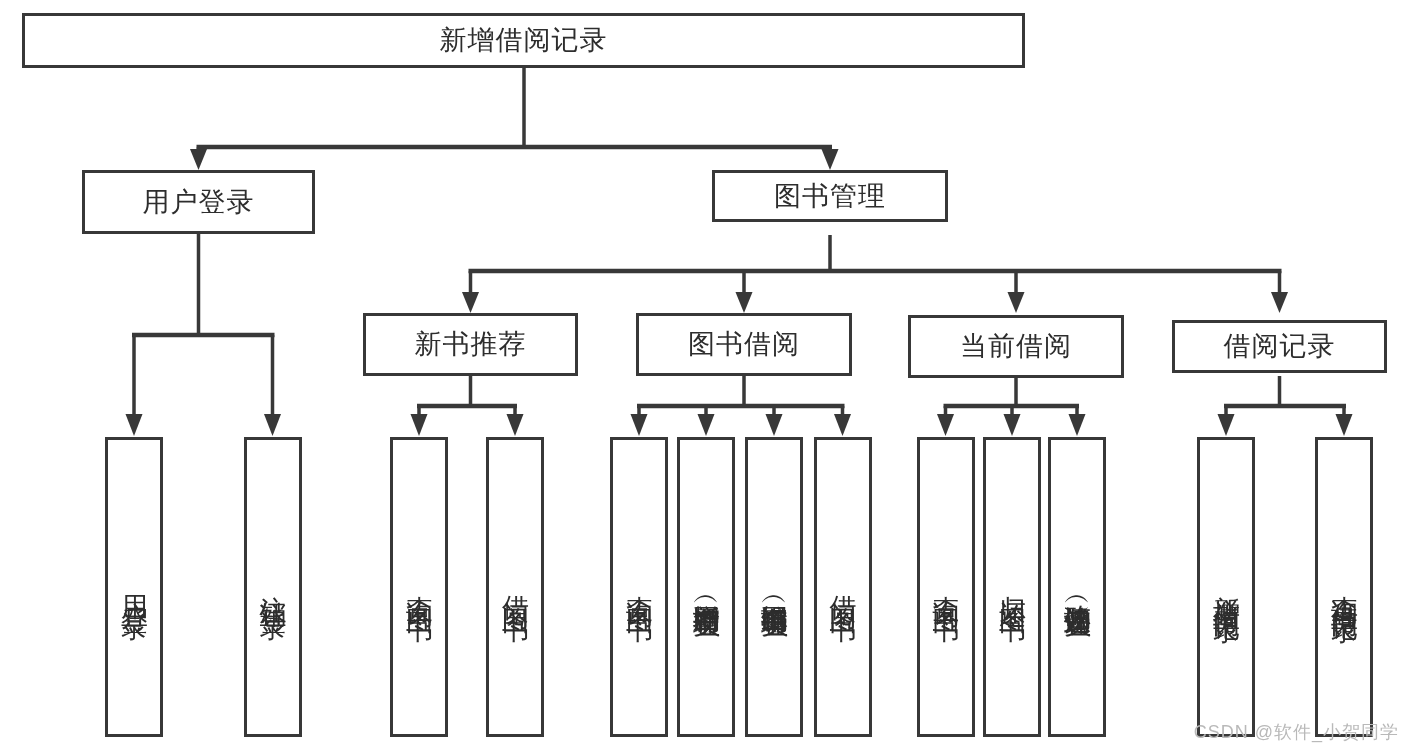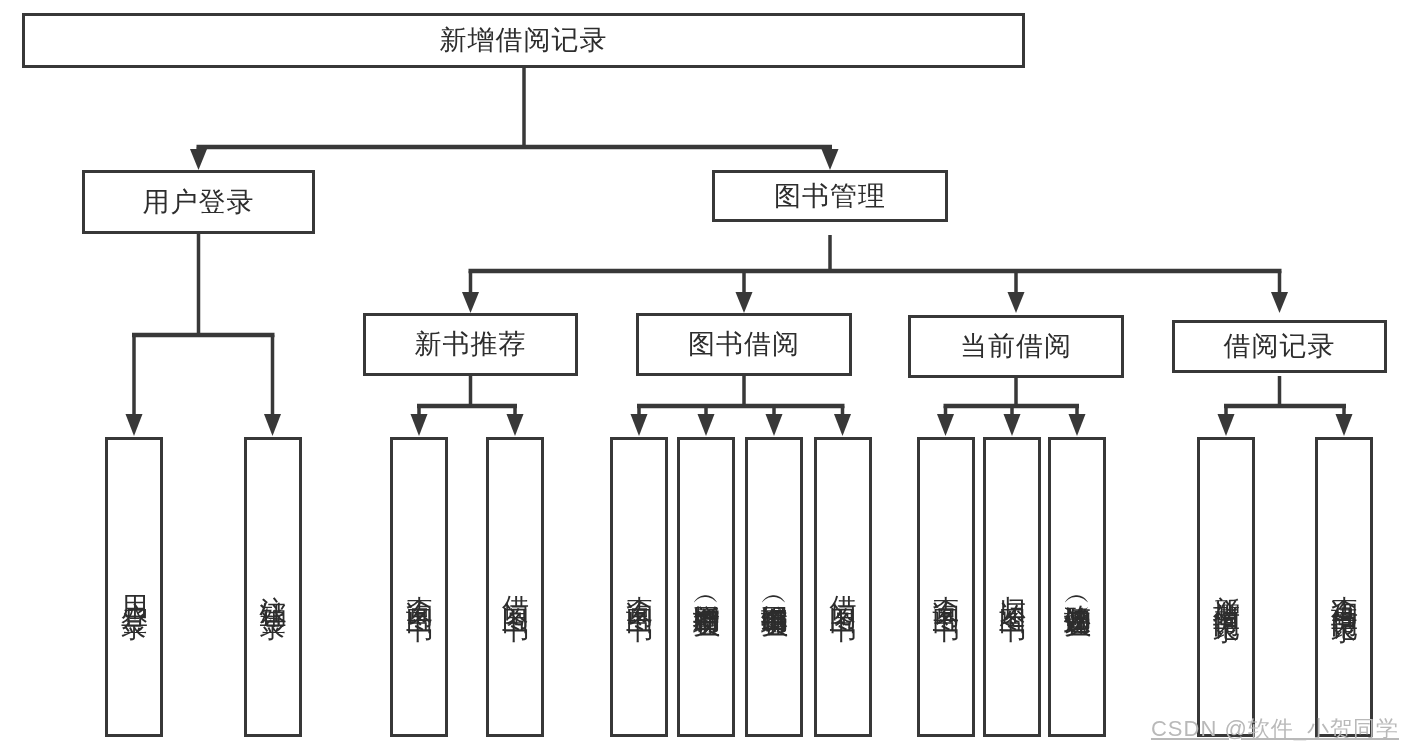--- a/index.html
+++ b/index.html
@@ -35,26 +35,25 @@
     color: #2d2d2d;
     font-size: 27px;
     line-height: 1;
     writing-mode: vertical-rl;
     white-space: nowrap;
   }
   .watermark {
     position: absolute;
     right: 6px;
     bottom: 3px;
-    font-size: 22px;
+    font-size: 18px;
     color: #b9b9b9;
     letter-spacing: 1px;
     z-index: 3;
     white-space: nowrap;
-    text-decoration: underline;
   }
 </style>
 </head>
 <body>
 
 <div class="canvas">
 
   <svg class="wires" width="1405" height="747" viewBox="0 0 1405 747" aria-hidden="true">
 
     <g stroke="#383838" stroke-width="3.5" fill="none">

